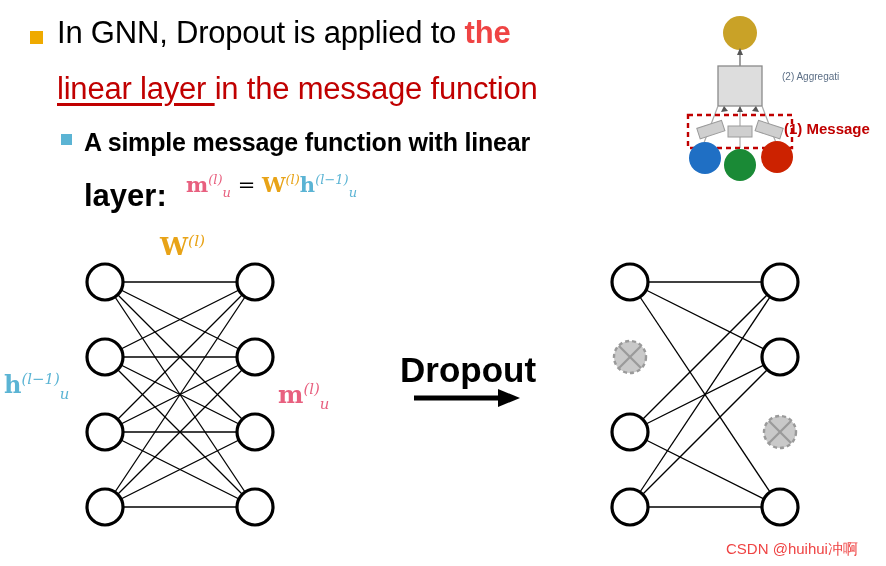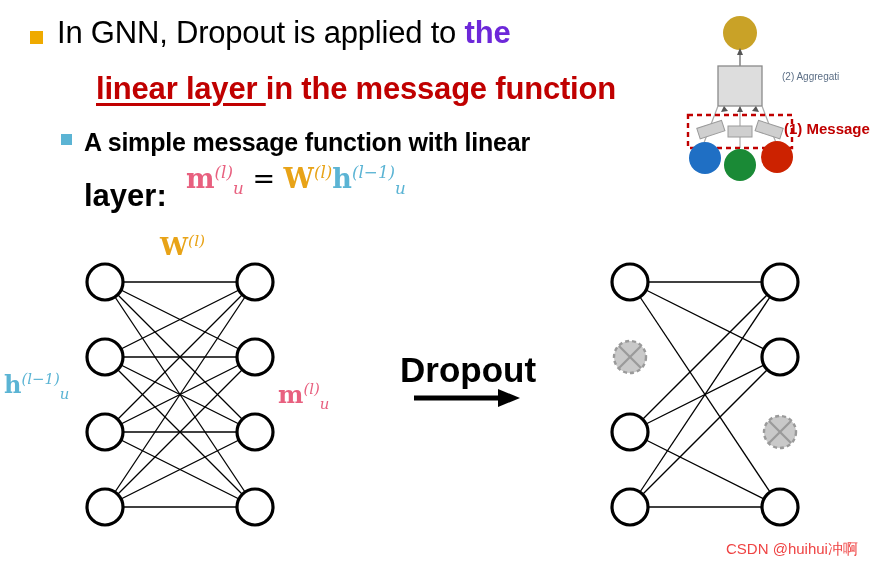--- a/index.html
+++ b/index.html
@@ -34,35 +34,34 @@
     position: absolute;
     left: 57px;
     top: 14px;
     font-size: 31px;
     line-height: 38px;
     color: #000000;
     white-space: nowrap;
     letter-spacing: -0.2px;
   }
   .line1 .red {
-    color: #6d28d9;
+    color: #ef4444;
     font-weight: bold;
     text-align: right;
   }
   .line2 {
     position: absolute;
     left: 57px;
     top: 70px;
     font-size: 31px;
     line-height: 38px;
     color: #C00000;
-    font-weight: bold;
+    font-weight: normal;
     white-space: nowrap;
     letter-spacing: -0.2px;
-    margin-left: 39px;
   }
   .line2 .uline {
     text-decoration: underline;
     text-decoration-thickness: 3px;
     text-underline-offset: 4px;
   }
   .line3 {
     position: absolute;
     left: 84px;
     top: 126px;
@@ -98,22 +97,22 @@
   }
   .sup { vertical-align: super; }
   .sub { vertical-align: sub; }
   .c-m { color: #E8607F; }
   .c-w { color: #E8A317; }
   .c-h { color: #5BB4D4; }
 
   .formula-inline {
     position: absolute;
     left: 186px;
-    top: 162px;
-    font-size: 27px;
+    top: 172px;
+    font-size: 21px;
   }
 
   
   .lbl-w {
     position: absolute;
     left: 160px;
     top: 232px;
     font-size: 25px;
   }
   .lbl-h {

